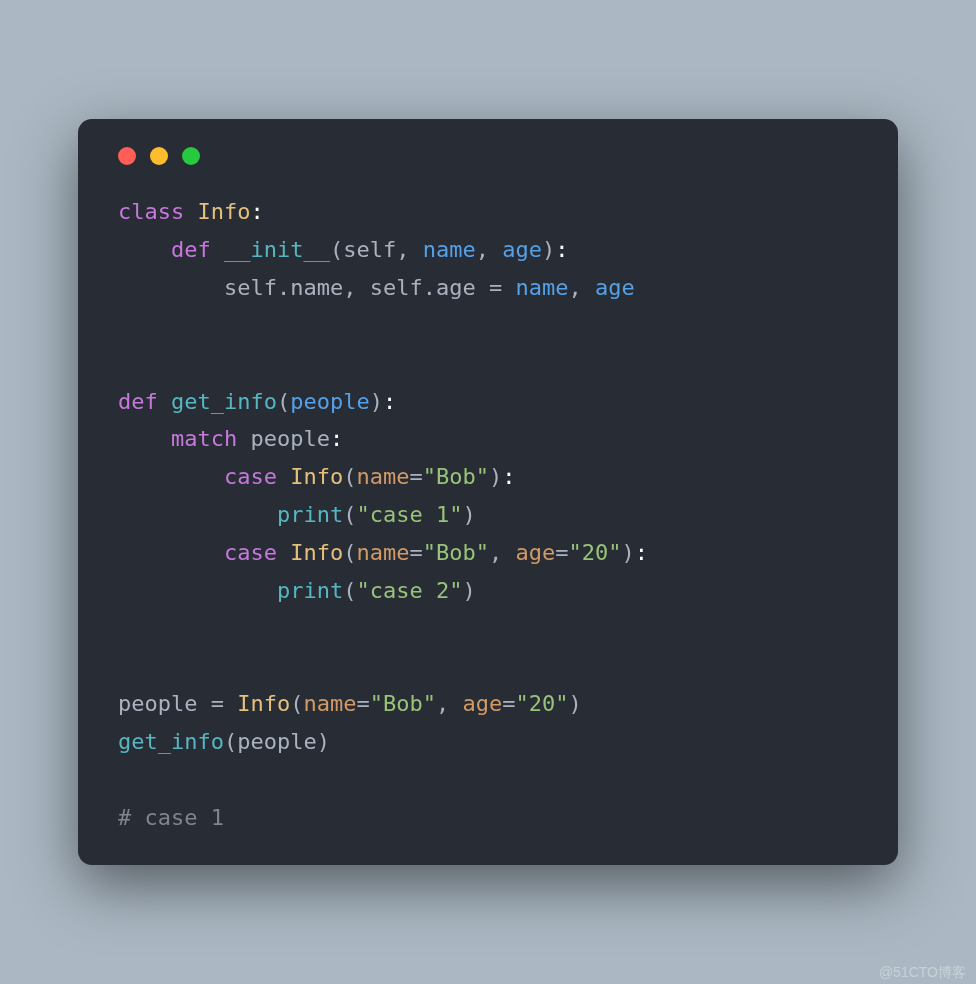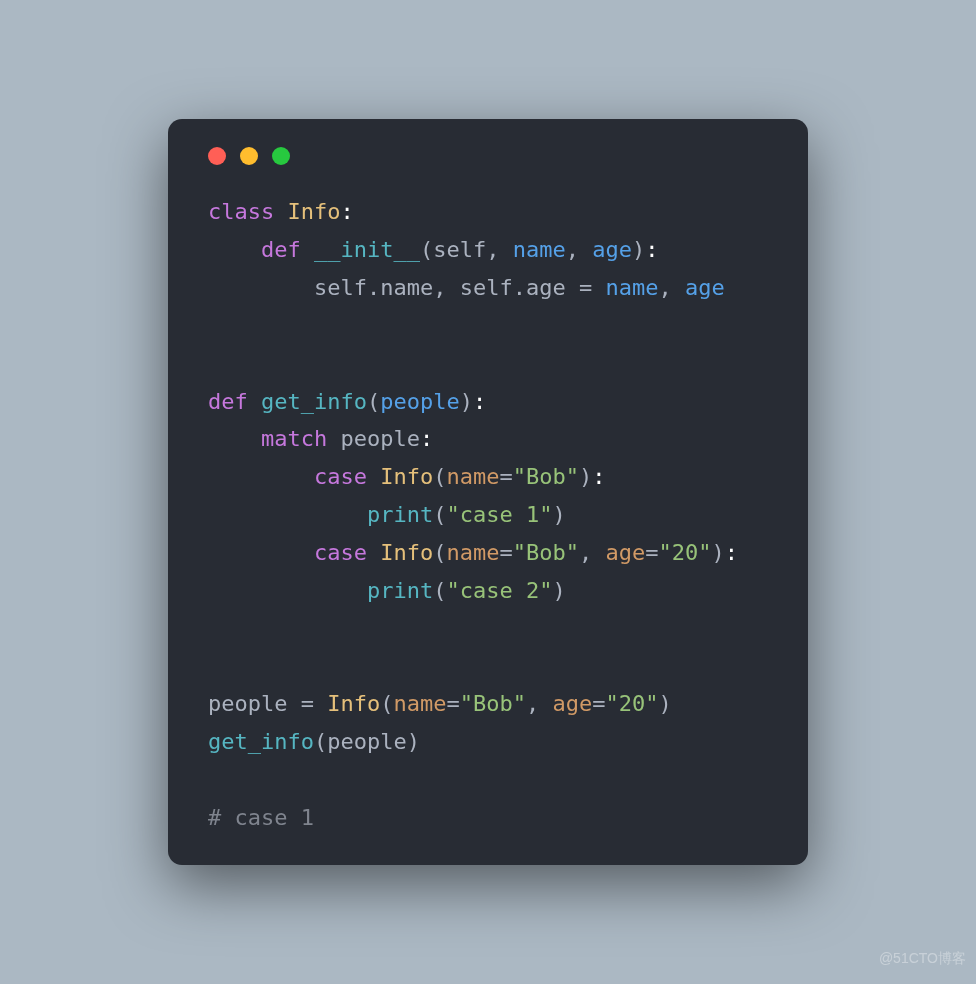--- a/index.html
+++ b/index.html
@@ -16,21 +16,21 @@
     height: 984px;
     display: flex;
     align-items: center;
     justify-content: center;
     position: relative;
   }
   .window {
     background: #282c34;
     border-radius: 14px;
     box-shadow: 0 20px 60px rgba(0,0,0,0.5);
-    width: 640px;
+    width: 820px;
     padding: 28px 40px 28px 40px;
     box-sizing: border-box;
   }
   .traffic-lights {
     display: flex;
     gap: 14px;
     margin-bottom: 28px;
   }
   .dot {
     width: 18px;
@@ -54,21 +54,21 @@
   .arg  { color: #55a1e8; }  
   .kwarg{ color: #d19a66; }  
   .punc { color: #abb2bf; }
   .str  { color: #98c379; }
   .eq   { color: #abb2bf; }
   .cmt  { color: #7f848e; font-style: normal; }
   .wht  { color: #ffffff; }
   .watermark {
     position: absolute;
     right: 10px;
-    bottom: 16px;
+    bottom: 2px;
     color: #ffffff;
     opacity: 0.35;
     font-size: 14px;
     font-family: sans-serif;
   }
 </style>
 </head>
 <body>
 
 <div class="stage">

